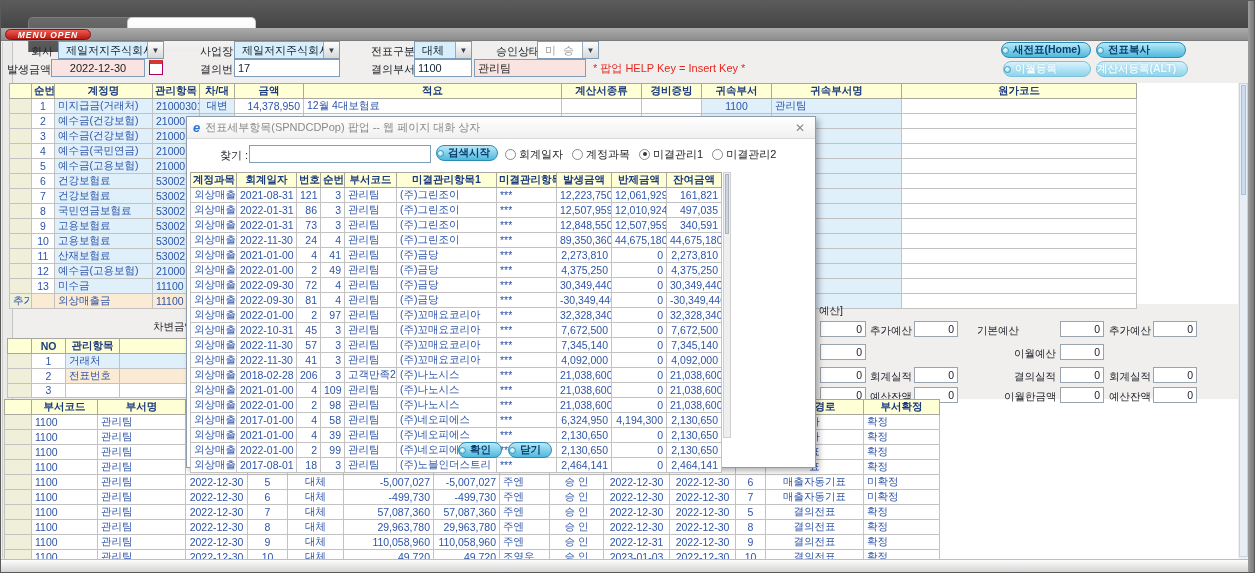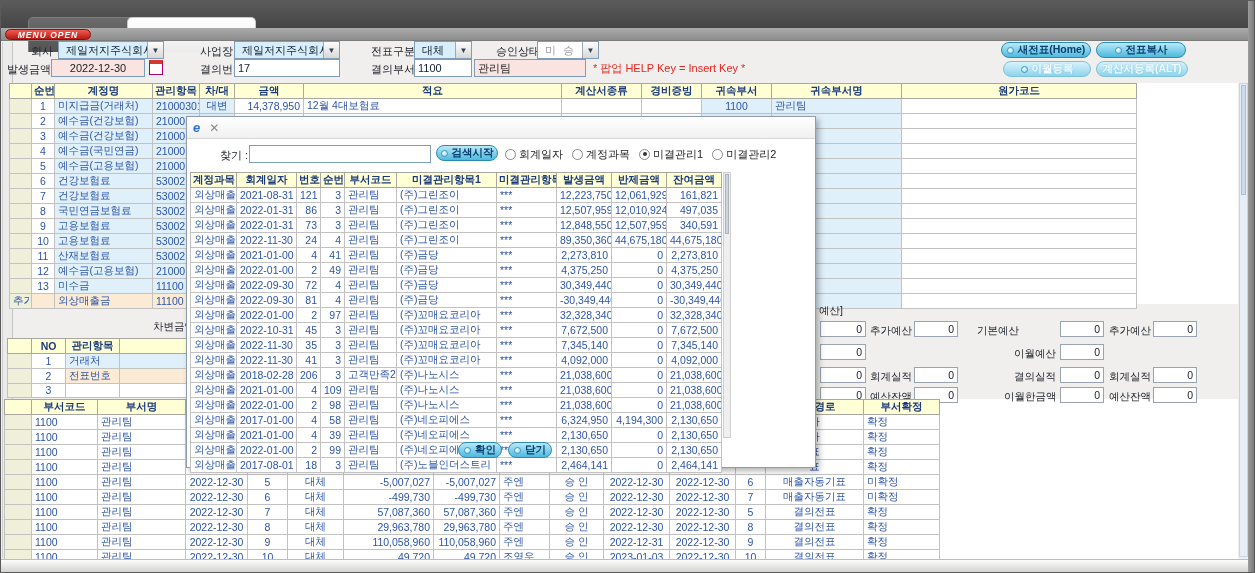--- a/index.html
+++ b/index.html
@@ -29,21 +29,21 @@
        font-size:8px;color:#345;display:flex;align-items:center;justify-content:center}
   .sel.gray{background:#fff;color:#9a9a9a}
   .sel.gray .txt{color:#9a9a9a;letter-spacing:2px}
   .inp{position:absolute;height:18px;border:1px solid #7f9db9;background:#fff;font-size:11px;color:#123;
        padding:0 3px;font-family:inherit}
   .inp.pink{background:#f9e4e2;text-align:center;color:#222}
   #calicon{left:148px;top:59px;width:14px;height:15px;background:#fff;border:1px solid #a06;border-top:4px solid #d43830}
   #helptext{left:592px;top:60px;font-size:11px;color:#e42820;white-space:nowrap}
   .cybtn{position:absolute;height:16px;border:1px solid #2a8cb4;border-radius:8px;
        background:linear-gradient(#b9e9f8,#4eb9de);font-size:10.5px;font-weight:bold;color:#0a3f70;
-       display:flex;align-items:center;justify-content:center;gap:4px;cursor:default}
+       display:flex;align-items:center;justify-content:flex-start;gap:4px;cursor:default}
   .cybtn .dot{width:7px;height:7px;border-radius:50%;background:radial-gradient(circle at 35% 35%,#ffffff,#7fd0ea);border:1px solid #3a9cc2}
   .cybtn.dis{background:linear-gradient(#d8f2fb,#8fd4ec);color:#f2fbff;text-shadow:0 0 2px #7cc5e0;border-color:#7cc0da}
   
   table.grid{border-collapse:collapse;table-layout:fixed;font-size:10.5px;background:#fff;border:1px solid #9a9a9a}
   table.grid th{background:#ffffd6;color:#1b3a7e;font-weight:bold;border:1px solid #a8a8a0;height:14px;
        overflow:hidden;white-space:nowrap;padding:0 2px}
   table.grid td{border:1px solid #c2c2c2;color:#2d54a8;overflow:hidden;white-space:nowrap;padding:0 3px;height:13.5px}
   td.rh,th.rh{background:#efefda;border:1px solid #b9b9a9}
   td.bgb{background:#e0f0fb}
   td.peach{background:#fcebd4}
@@ -659,20 +659,21 @@
 
   <div id="vscroll" class="abs">
       <div class="thumb"></div>
     </div>
   <div id="botbar" class="abs"></div>
   <div id="rframe" class="abs"></div>
 
   <div id="popup" class="abs">
     <div id="ptitle">
       <span id="eicon">e</span>
+      <span class="ttxt">전표세부항목(SPNDCDPop) 팝업 -- 웹 페이지 대화 상자</span>
       <span id="pclose">✕</span>
     </div>
     <span class="flabel" style="left:33px;top:31px">찾기 :</span>
     <input class="inp" style="left: 62px; top: 28px; width: 182px;">
     <div class="cybtn" style="left:249px;top:28px;width:62px">
       <span class="dot"></span>
       <span>검색시작</span>
       </div>
     <div class="abs" style="left:318px;top:28px;height:18px;display:flex;align-items:center">
       <span class="radio">
@@ -838,21 +839,21 @@
           <td>관리팀</td>
           <td>(주)꼬매요코리아</td>
           <td>***</td>
           <td class="t-r">7,672,500</td>
           <td class="t-r">0</td>
           <td class="t-r">7,672,500</td>
         </tr>
           <tr>
           <td>외상매출금</td>
           <td class="t-c">2022-11-30</td>
-          <td class="t-r">35</td>
+          <td class="t-r">57</td>
           <td class="t-r">3</td>
           <td>관리팀</td>
           <td>(주)꼬매요코리아</td>
           <td>***</td>
           <td class="t-r">7,345,140</td>
           <td class="t-r">0</td>
           <td class="t-r">7,345,140</td>
         </tr>
           <tr>
           <td>외상매출금</td>

